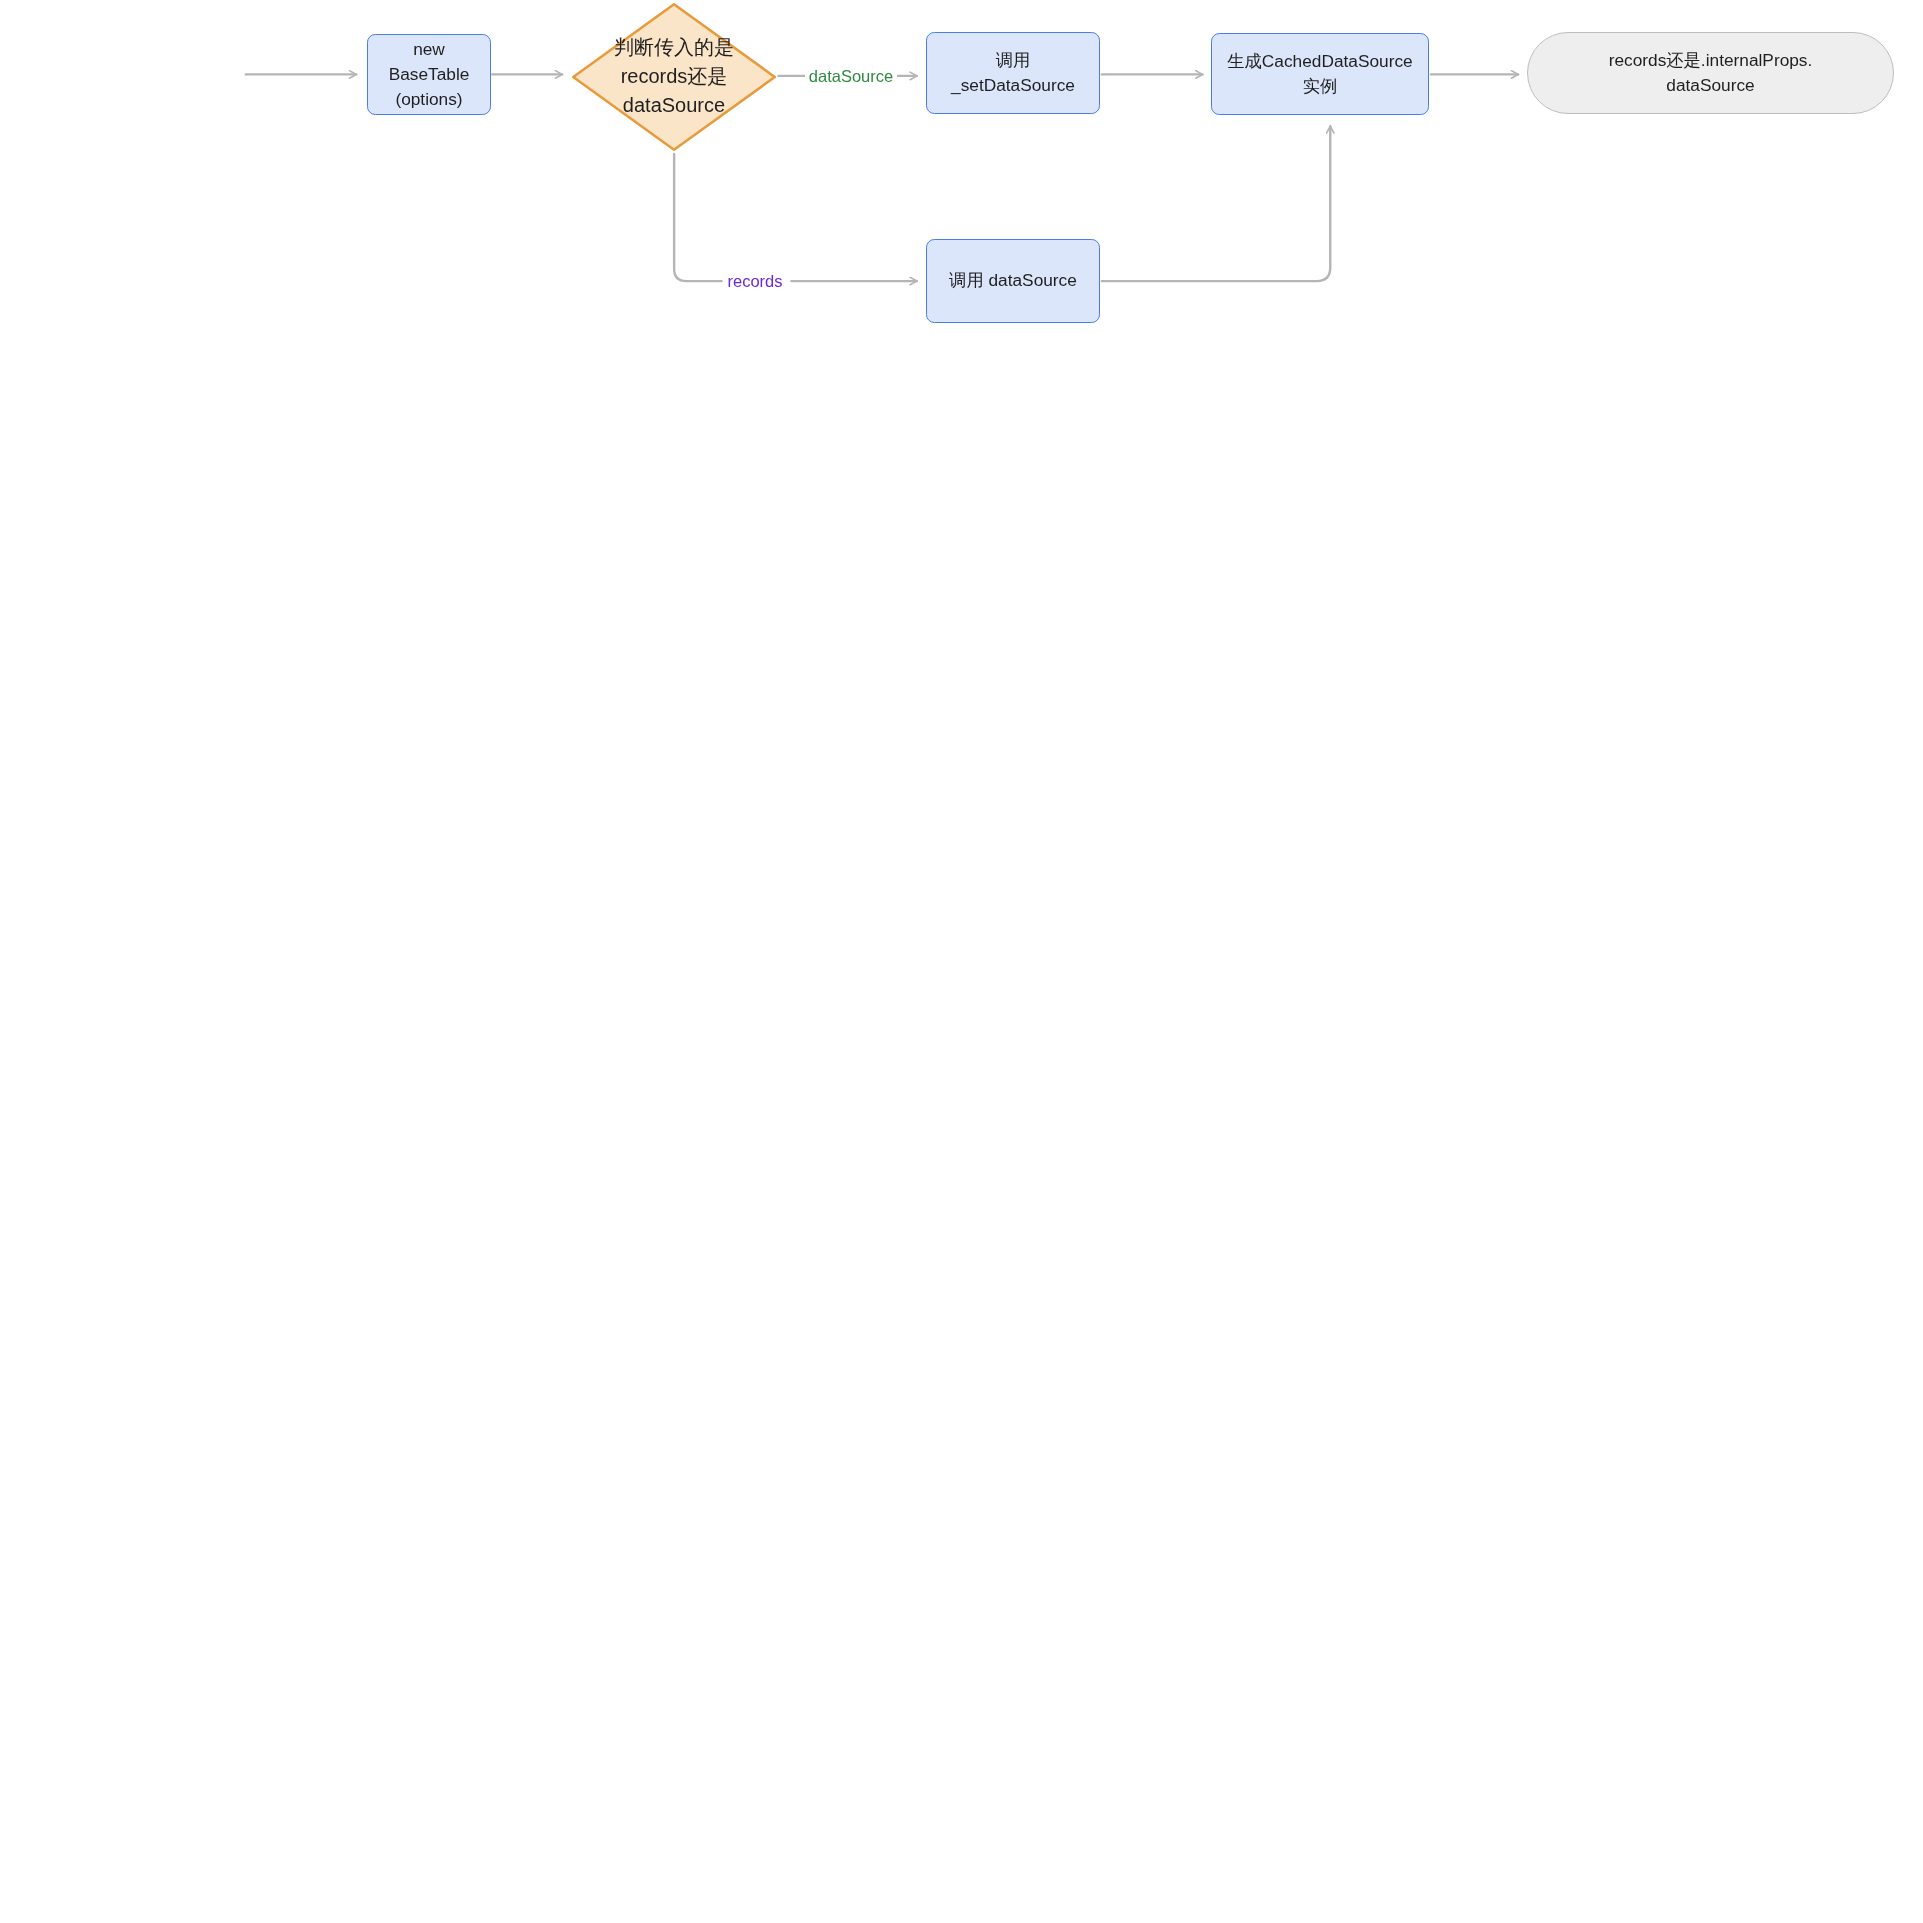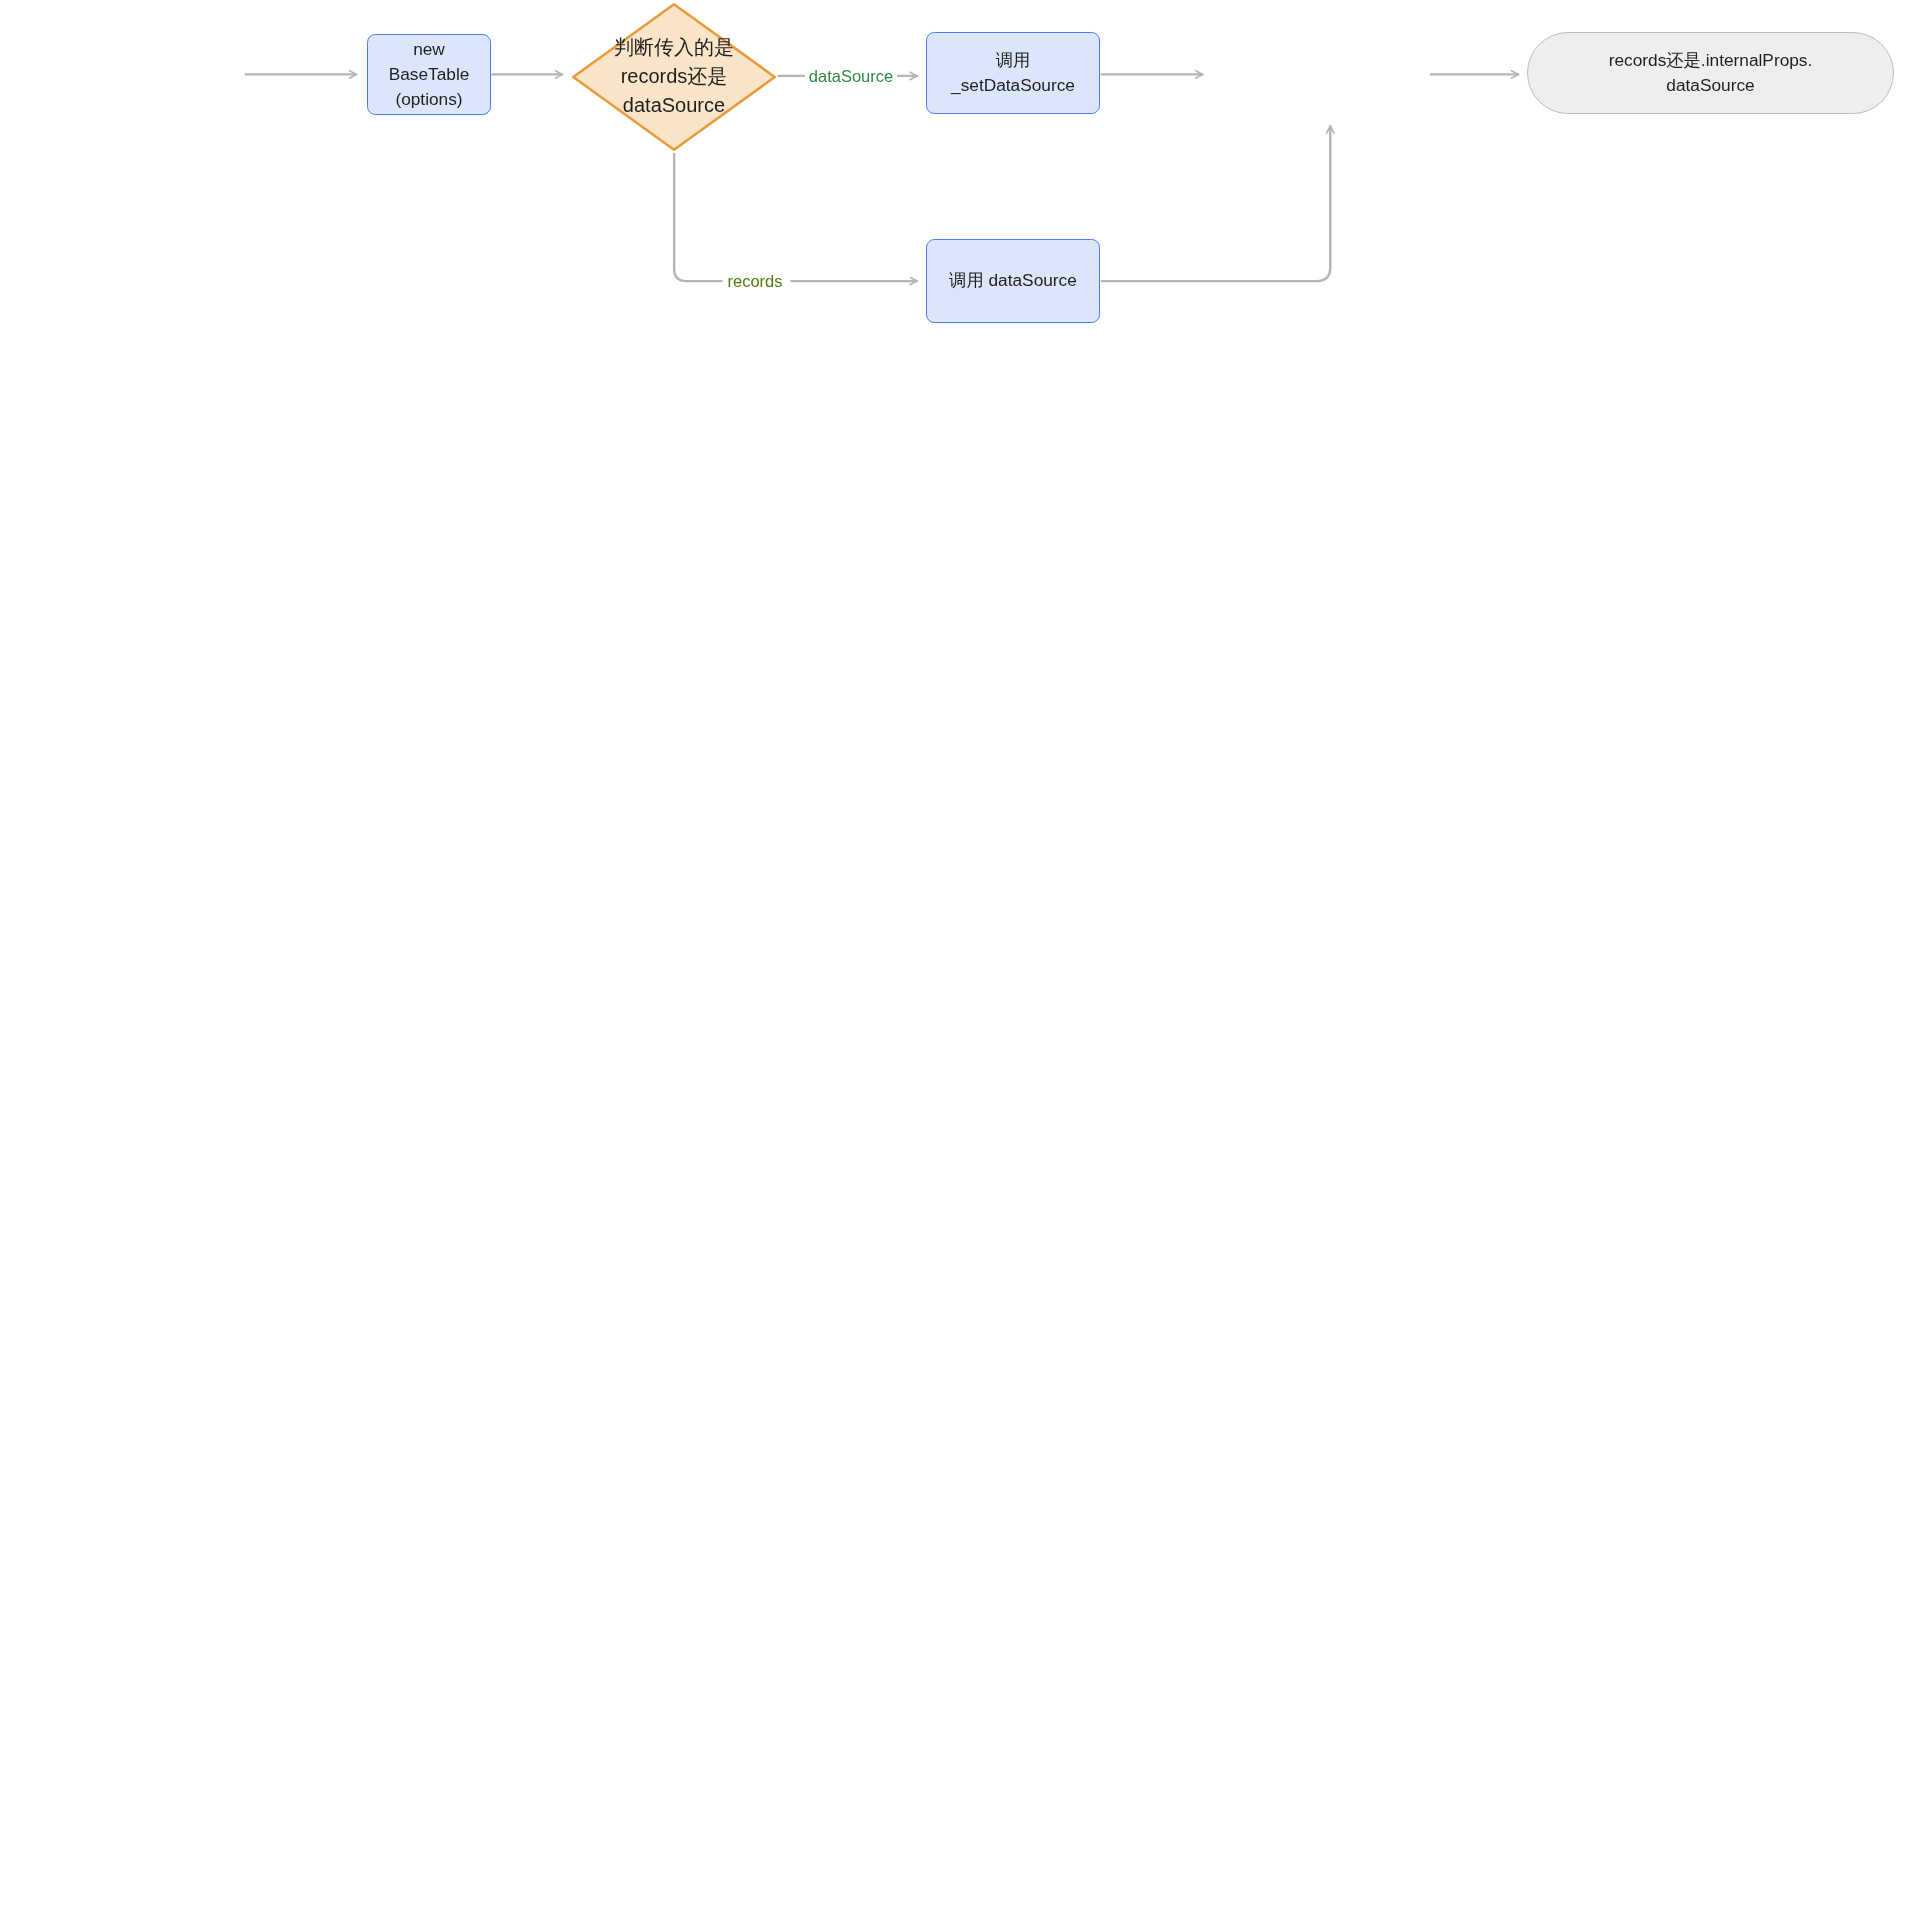--- a/index.html
+++ b/index.html
@@ -79,21 +79,21 @@
   .edge-label {
     position: absolute;
     font-size: 16.5px;
     white-space: nowrap;
     transform: translate(-50%, -50%);
     background: #ffffff;
     padding: 0.8px 3.8px;
     z-index: 3;
   }
   .label-yes { color: #2e8b41; }
-  .label-no  { color: #4d7c0f; }
+  .label-no  { color: #6d28d9; }
 </style>
 </head>
 <body>
 
 <div id="canvas">
 
   <svg id="edges" viewBox="0 0 2560 2560" width="1924" height="1924" xmlns="http://www.w3.org/2000/svg">
     <defs>
       <marker id="arrowOpen" markerWidth="14" markerHeight="14" refX="11" refY="6" orient="auto" markerUnits="userSpaceOnUse">
         <path d="M 2 1 L 11 6 L 2 11" fill="none" stroke="#b5b5b5" stroke-width="2.2" stroke-linecap="round" stroke-linejoin="round"></path>
@@ -138,20 +138,23 @@
     </svg>
     <span class="node-text">判断传入的是
 records还是
 dataSource</span>
   </div>
 
   <div class="node n-process" style="left:926px; top:32px; width:174px; height:82px;justify-content:center;">
     <span class="node-text">调用_setDataSource</span>
   </div>
 
+  <div class="node n-process" style="left:1211px; top:33px; width:218px; height:82px;">
+    <span class="node-text">生成CachedDataSource实例</span>
+  </div>
 
   <div class="node n-terminal" style="left:1527px; top:32px; width:367px; height:82px;">
     <span class="node-text">records还是.internalProps.
 dataSource</span>
   </div>
 
   <div class="node n-process" style="left:926px; top:239px; width:174px; height:84px;">
     <span class="node-text">调用 dataSource</span>
   </div>
 

